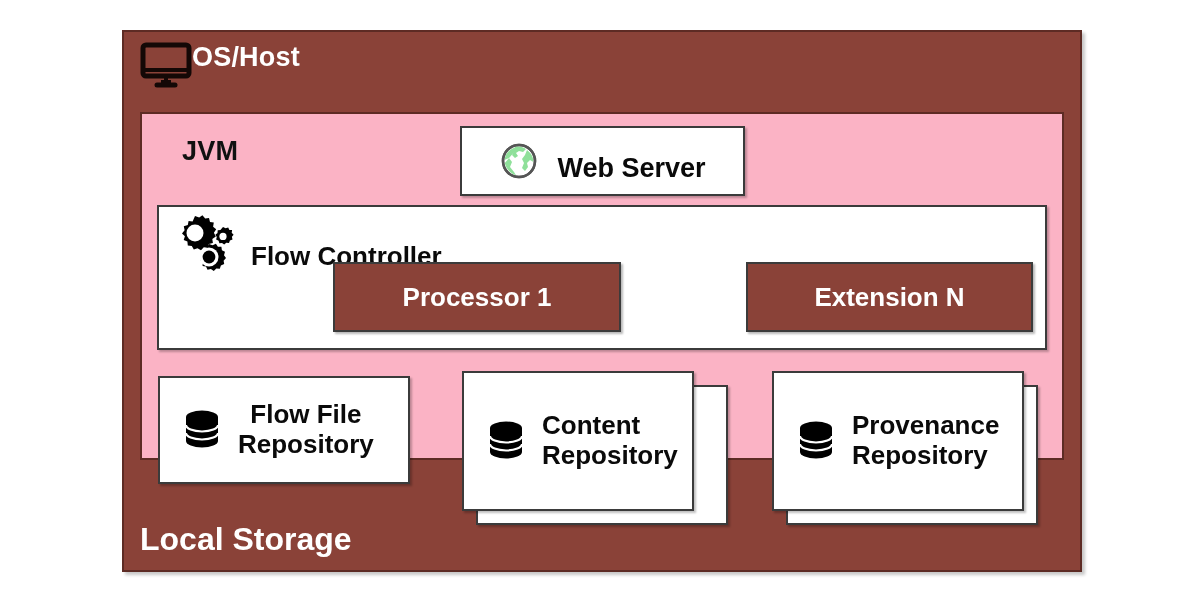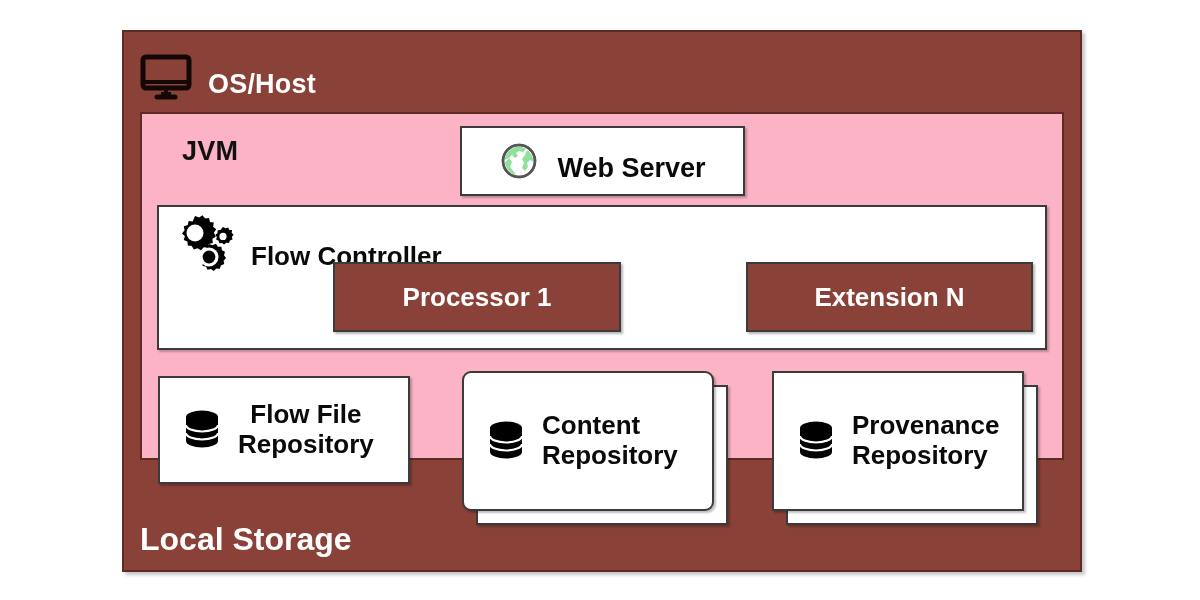--- a/index.html
+++ b/index.html
@@ -32,22 +32,22 @@
     border: 2px solid #5d2b24;
     box-sizing: border-box;
     box-shadow: 3px 3px 3px rgba(0,0,0,0.22);
   }
 
   .os-host-header {
     position: absolute;
     left: 16px;
     top: 10px;
     display: flex;
-    align-items: flex-end;
-    gap: 16px;
+    align-items: flex-start;
+    gap: 0;
     height: 58px;
   }
   .os-host-title {
     color: #ffffff;
     font-size: 27px;
     font-weight: bold;
     letter-spacing: 0.2px;
     white-space: nowrap;
   }
 
@@ -178,21 +178,21 @@
   .repo-front { box-shadow: 2px 2px 2px rgba(0,0,0,0.25); }
   .repo-label {
     font-size: 26px;
     font-weight: bold;
     color: #0a0a0a;
     line-height: 1.14;
     white-space: pre-line;
   }
 
   .repo-flowfile   { left: 158px; top: 376px; width: 252px; height: 108px; text-align: center; }
-  .repo-content    { left: 462px; top: 371px; width: 252px; height: 140px; border-radius: 9px; }
+  .repo-content    { left: 462px; top: 371px; width: 232px; height: 140px; }
   .repo-content-b  { left: 476px; top: 385px; width: 252px; height: 140px; }
   .repo-prov       { left: 772px; top: 371px; width: 252px; height: 140px; }
   .repo-prov-b     { left: 786px; top: 385px; width: 252px; height: 140px; }
 
   .db-icon { flex: 0 0 auto; display: block; }
   .globe-icon { flex: 0 0 auto; display: block; }
 </style>
 </head>
 <body>
 

